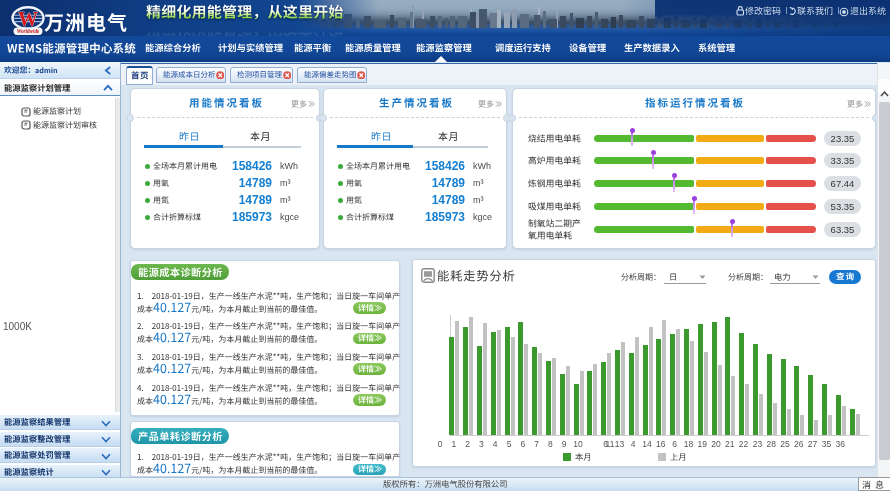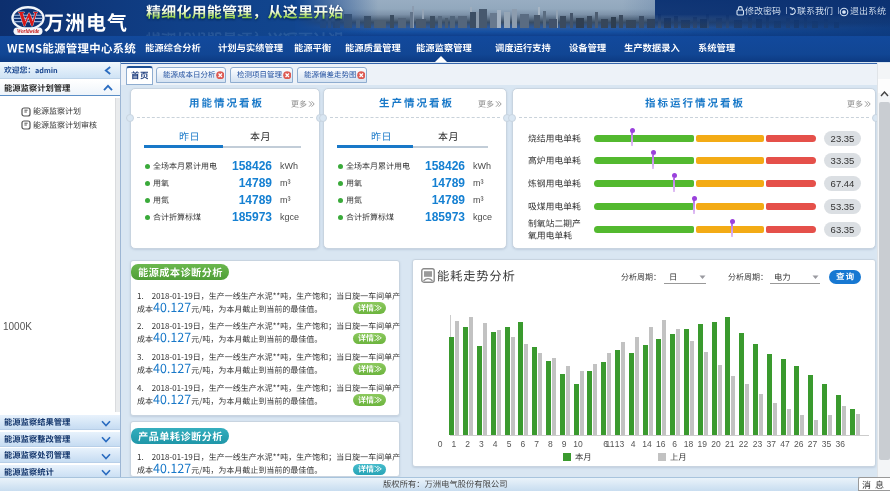--- a/index.html
+++ b/index.html
@@ -1587,22 +1587,22 @@
 <div class="xlab" style="left:628.2px">4</div>
 <div class="xlab" style="left:642.0px">14</div>
 <div class="xlab" style="left:655.8px">16</div>
 <div class="xlab" style="left:669.6px">6</div>
 <div class="xlab" style="left:683.4px">18</div>
 <div class="xlab" style="left:697.2px">19</div>
 <div class="xlab" style="left:711.0px">20</div>
 <div class="xlab" style="left:724.8px">21</div>
 <div class="xlab" style="left:738.6px">22</div>
 <div class="xlab" style="left:752.4px">23</div>
-<div class="xlab" style="left:766.2px">37</div>
-<div class="xlab" style="left:780.0px">47</div>
+<div class="xlab" style="left:766.2px">28</div>
+<div class="xlab" style="left:780.0px">25</div>
 <div class="xlab" style="left:793.8px">26</div>
 <div class="xlab" style="left:807.6px">27</div>
 <div class="xlab" style="left:821.4px">35</div>
 <div class="xlab" style="left:835.2px">36</div>
 <div class="xlab" style="left:880px">30</div>
 <div style="position:absolute;left:563px;top:452.5px;width:8px;height:8px;background:#3a9a2e"></div>
 <svg style="position:absolute;left:575.0px;top:450.5px;" width="18.6" height="12" viewBox="0 0 18.6 12">
       <g transform="translate(0.0,9.0) scale(0.0083,-0.0083)" fill="#333333">
         <use href="#g400_672c" x="0"></use>
         <use href="#g400_6708" x="1000"></use>

